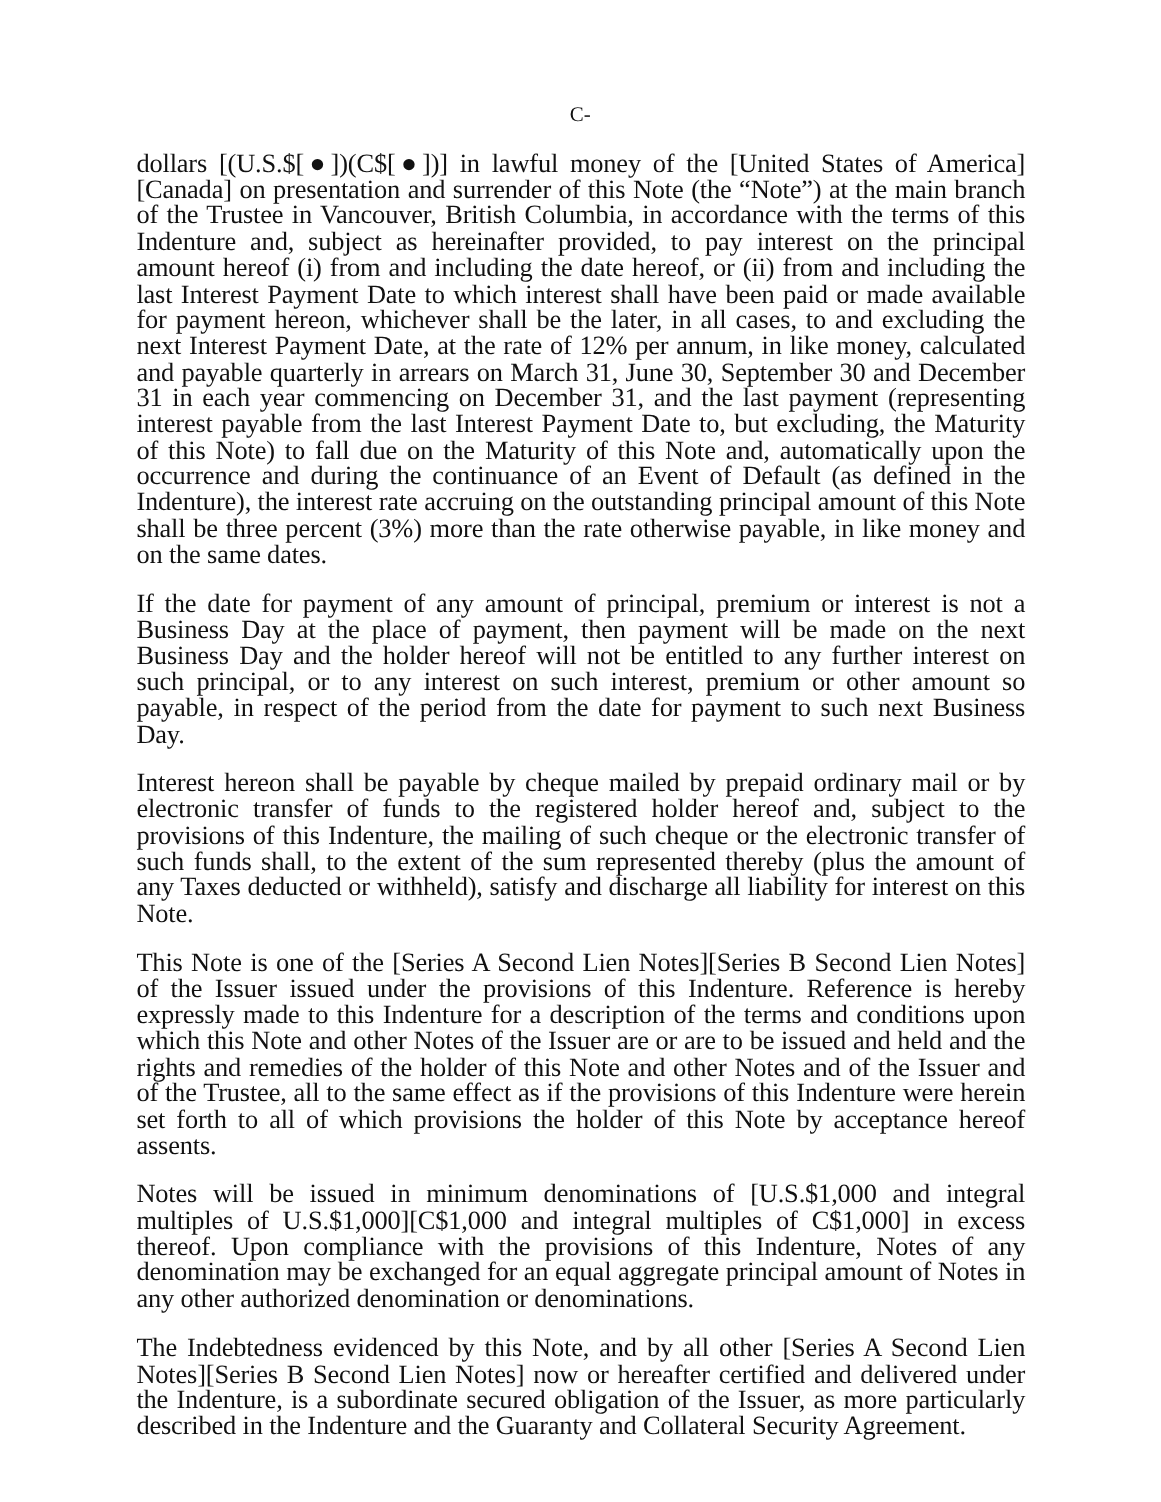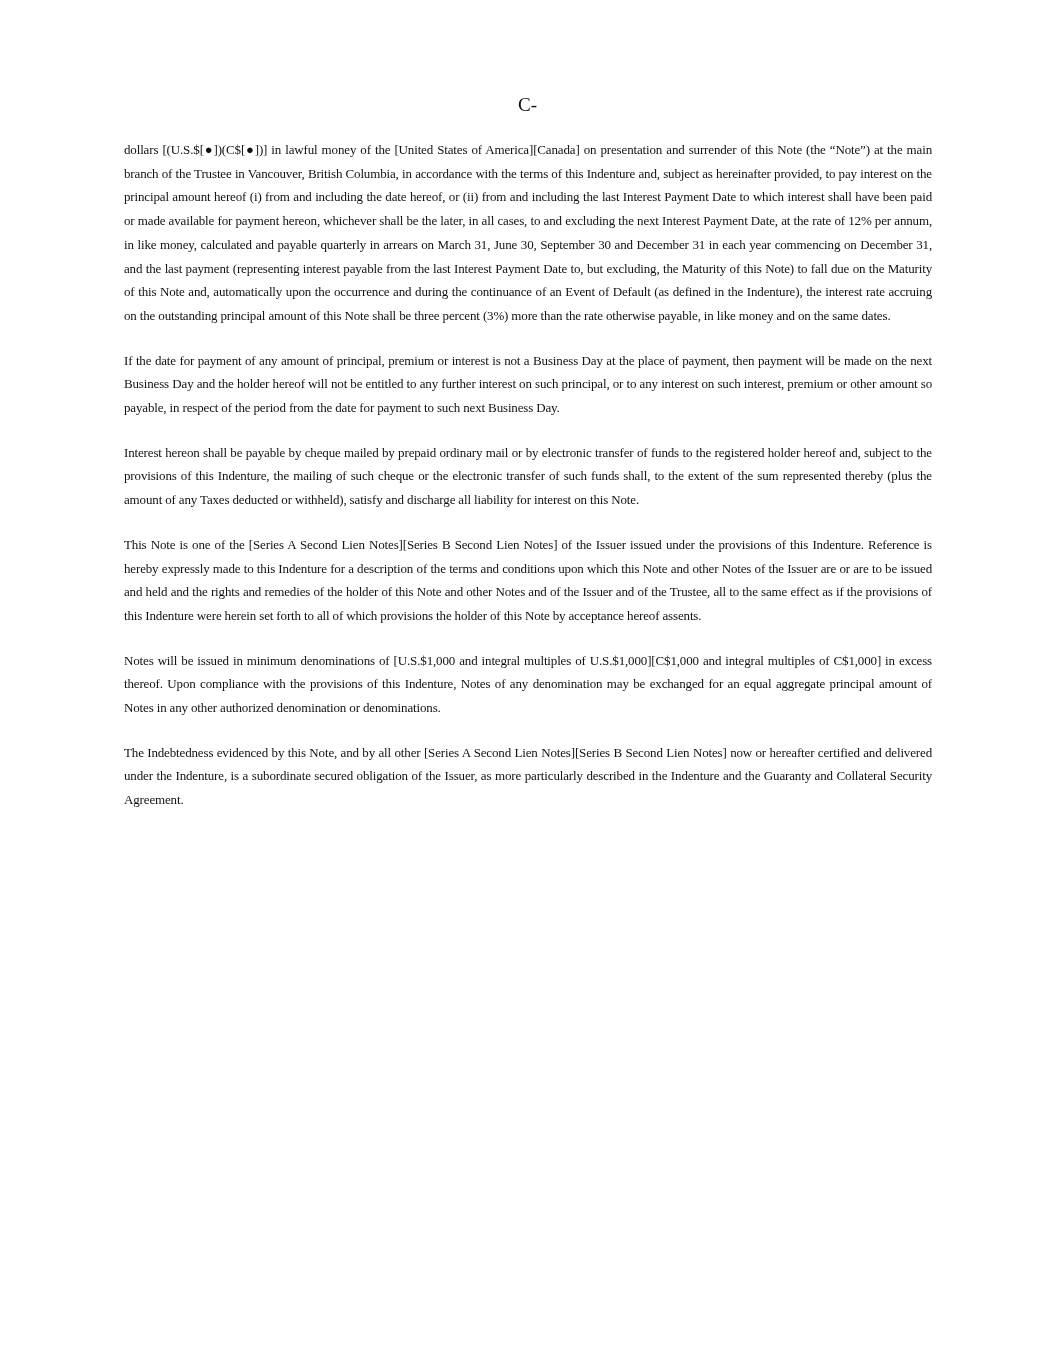--- a/index.html
+++ b/index.html
@@ -33,21 +33,21 @@
       line-height: 24px;
     }
     .body-text {
       position: absolute;
       left: 124px;
       top: 138px;
       width: 808px;
     }
     .para {
       margin: 0 0 21px 0;
-      font-size: 13px;
+      font-size: 24px;
       line-height: 23.7px;
       text-align: justify;
       text-justify: inter-word;
       letter-spacing: -0.15px;
     }
     .para:last-child {
       margin-bottom: 0;
     }
   </style>
 </head>

